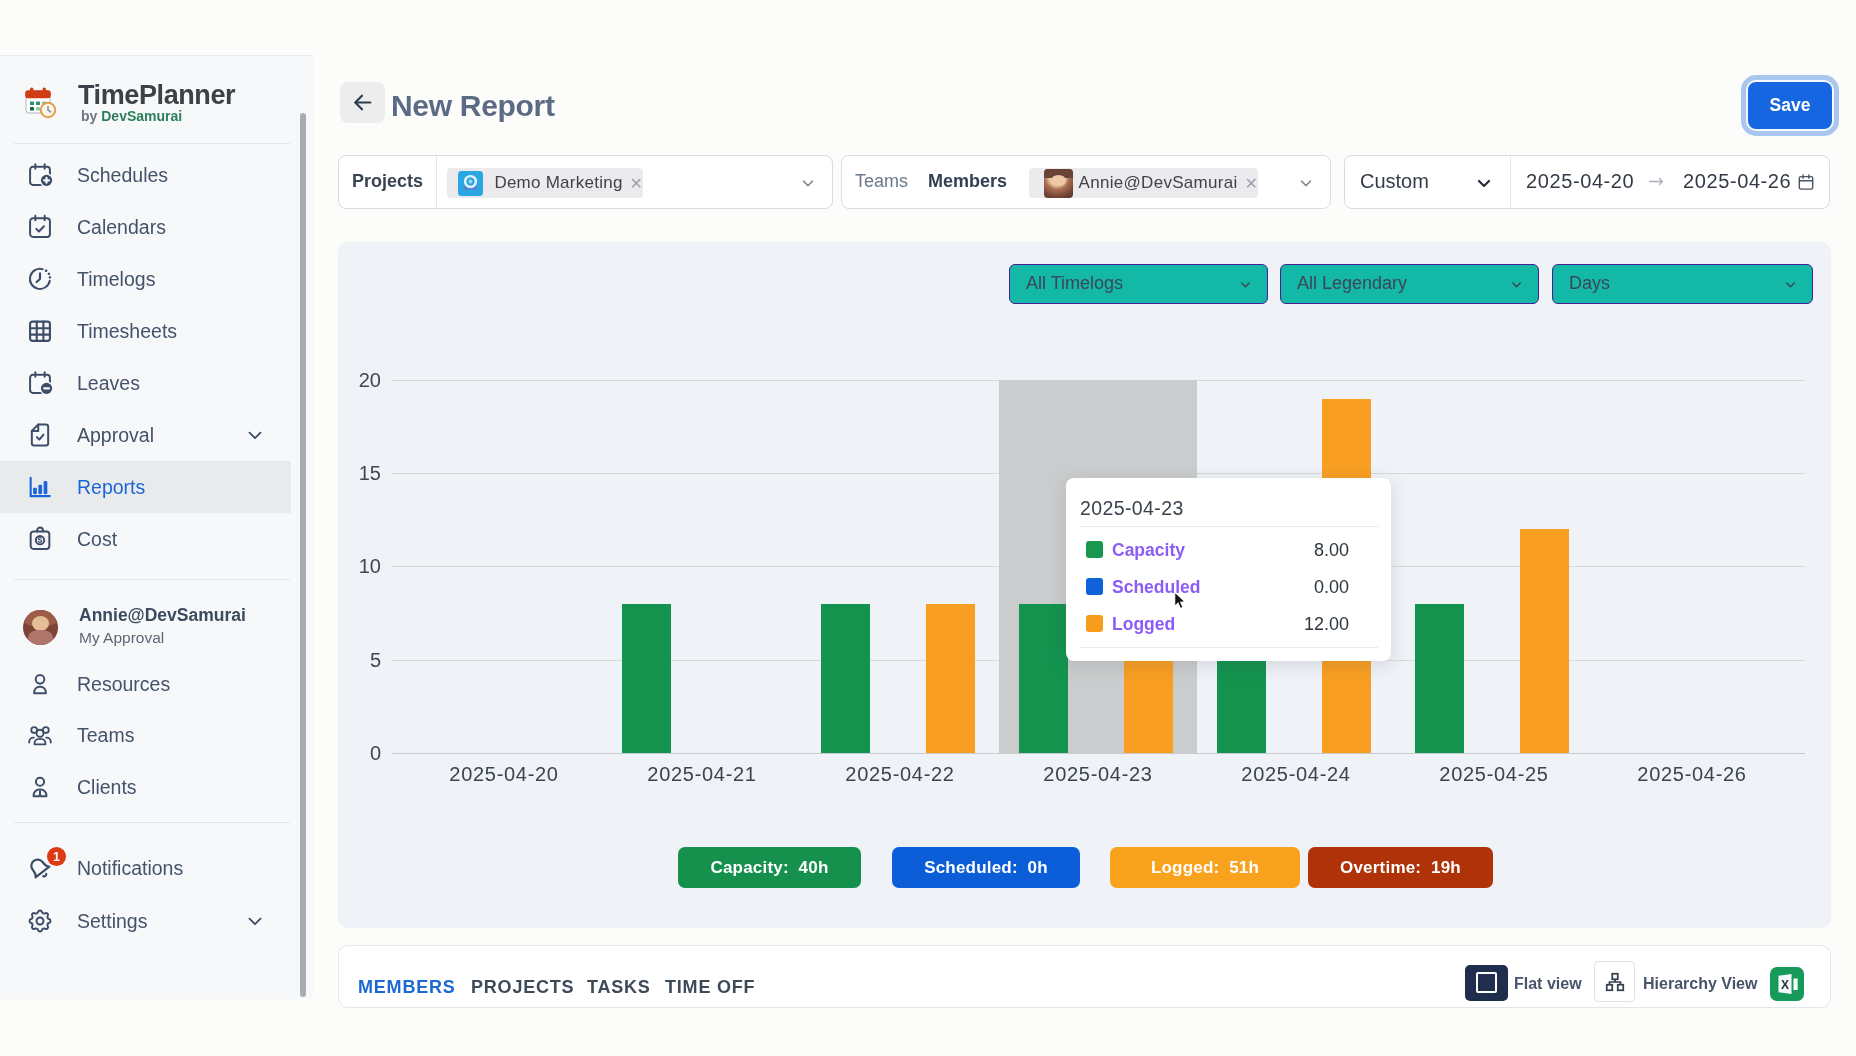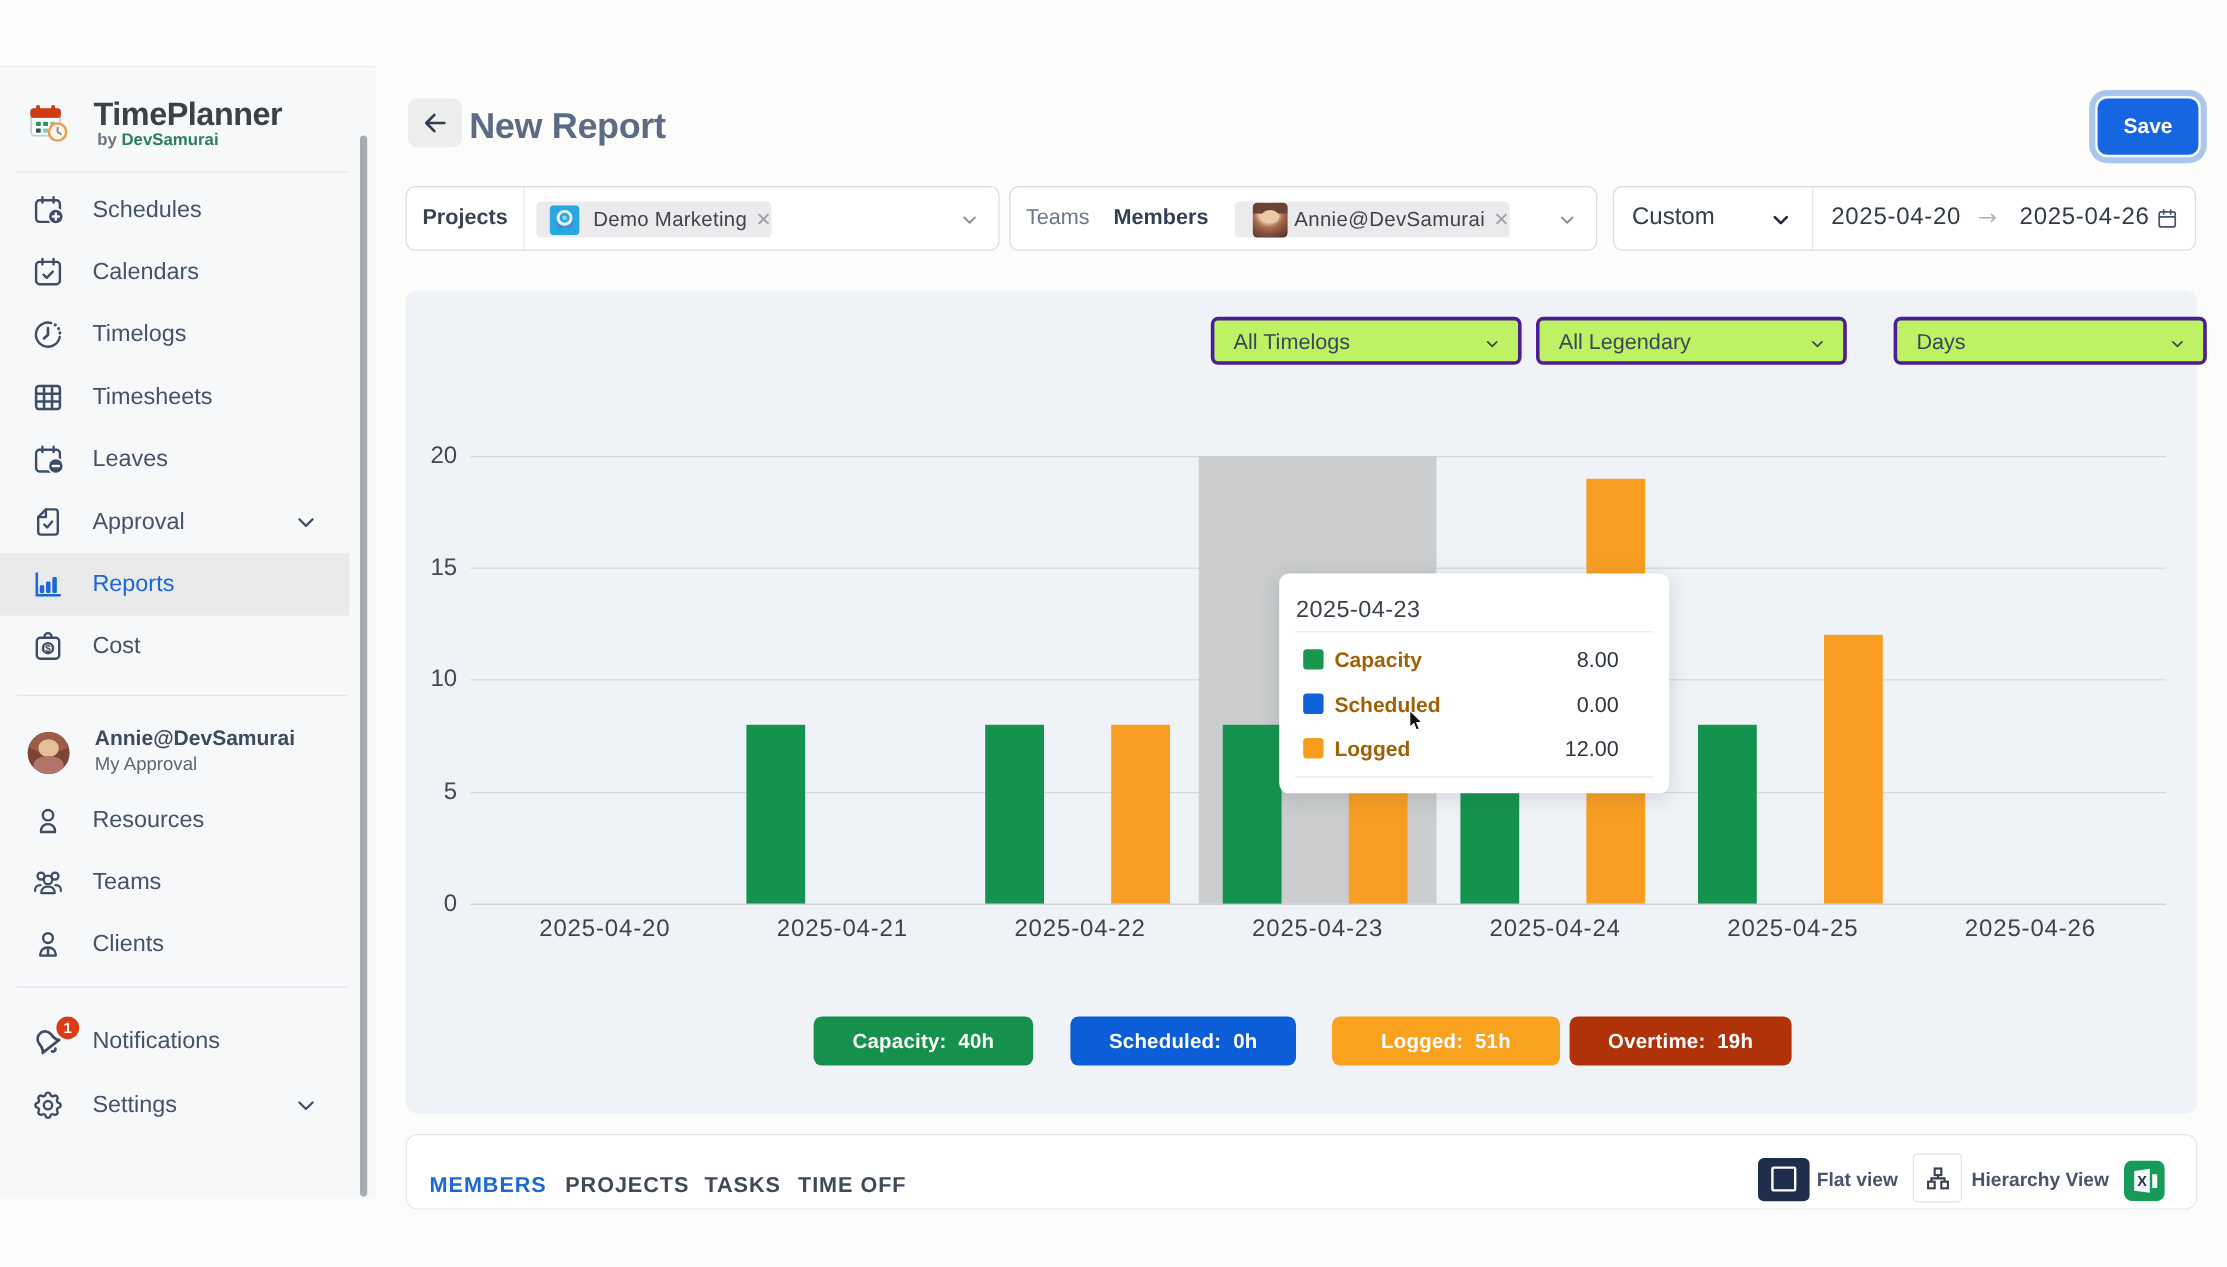--- a/index.html
+++ b/index.html
@@ -21,35 +21,35 @@
   .h1{position:absolute;left:391px;top:89px;font-size:30px;font-weight:800;color:#5c6b84;letter-spacing:-0.3px;}
   .savebtn{position:absolute;left:1748px;top:82px;width:84px;height:47px;background:#1566e0;border-radius:8px;color:#fff;font-size:17.5px;font-weight:700;display:flex;align-items:center;justify-content:center;box-shadow:0 0 0 2px #f6f9fc,0 0 0 7px #a9c6ee;}
   
   .fbox{position:absolute;top:155px;height:54px;background:#fff;border:1px solid #d8dce1;border-radius:8px;box-sizing:border-box;}
   .chip{position:absolute;top:168px;height:30px;background:#ebebed;border-radius:4px;display:flex;align-items:center;font-size:17px;color:#3f434b;justify-content:flex-end;}
   .x{color:#9aa1ab;font-size:16px;margin-left:7px;}
   .flabel{position:absolute;top:171px;font-size:18px;}
   .chev-sm{position:absolute;width:18px;height:18px;}
   
   .card{position:absolute;left:338px;top:242px;width:1493px;height:686px;background:#eff2f6;border-radius:10px;}
-  .select{position:absolute;top:264px;height:40px;background:#bef264;border:3px solid #4c1d95;border-radius:6px;box-sizing:border-box;font-size:18px;font-weight:500;color:#3c4659;}
+  .select{position:absolute;top:264px;height:40px;background:#14b8a6;border:1px solid #4c1d95;border-radius:6px;box-sizing:border-box;font-size:18px;font-weight:500;color:#3c4659;}
   .select .txt{position:absolute;left:16px;top:8px;}
   .select svg{position:absolute;right:14px;top:12px;width:15px;height:15px;}
   .gridline{position:absolute;left:392px;width:1413px;height:1px;background:#d6d9dc;}
   .ylab{position:absolute;width:40px;text-align:right;font-size:20px;color:#3f4854;}
   .xlab{position:absolute;top:763px;width:140px;text-align:center;font-size:20px;letter-spacing:.7px;color:#3a434f;}
   .bar{position:absolute;width:49px;}
   .bar.g{background:#14934e;}
   .bar.o{background:#f89e22;}
   .legbtn{position:absolute;top:847px;height:41px;border-radius:7px;color:#fff;font-size:17px;font-weight:600;letter-spacing:.2px;display:flex;align-items:center;justify-content:center;}
   
   .tooltip{position:absolute;left:1066px;top:478px;width:325px;height:183px;background:#fff;border-radius:8px;box-shadow:0 4px 18px rgba(60,70,90,.16);}
   .tt-row{position:absolute;left:20px;right:20px;height:20px;}
   .tt-sq{position:absolute;left:0;top:1px;width:17px;height:17px;border-radius:3px;}
-  .tt-lbl{position:absolute;left:26px;top:0;font-size:17.5px;font-weight:700;color:#a16207;}
+  .tt-lbl{position:absolute;left:26px;top:0;font-size:17.5px;font-weight:700;color:#8b5cf6;}
   .tt-val{position:absolute;right:22px;top:0;font-size:18px;color:#2e363f;}
   
   .bcard{position:absolute;left:338px;top:945px;width:1493px;height:63px;background:#fff;border:1px solid #e4e7ea;border-radius:10px;box-sizing:border-box;}
   .tab{position:absolute;top:977px;font-size:18px;font-weight:700;color:#3f4a59;letter-spacing:.8px;}
 </style>
 </head>
 <body>
 <div class="page">
   <div class="sidebar"></div>
 
@@ -265,21 +265,21 @@
       <svg viewBox="0 0 24 24" fill="none" stroke="#3b4553" stroke-width="2.2" stroke-linecap="round" stroke-linejoin="round">
         <path d="M6 9.5l6 6 6-6"></path>
       </svg>
     </div>
   <div class="select" style="left:1280px;width:259px;">
       <span class="txt">All Legendary</span>
       <svg viewBox="0 0 24 24" fill="none" stroke="#3b4553" stroke-width="2.2" stroke-linecap="round" stroke-linejoin="round">
         <path d="M6 9.5l6 6 6-6"></path>
       </svg>
     </div>
-  <div class="select" style="left:1552px;width:261px;margin-left:26px;">
+  <div class="select" style="left:1552px;width:261px;">
       <span class="txt">Days</span>
       <svg viewBox="0 0 24 24" fill="none" stroke="#3b4553" stroke-width="2.2" stroke-linecap="round" stroke-linejoin="round">
         <path d="M6 9.5l6 6 6-6"></path>
       </svg>
     </div>
 
   <div class="ylab" style="left:341px;top:369px;">20</div>
   <div class="ylab" style="left:341px;top:462px;">15</div>
   <div class="ylab" style="left:341px;top:555px;">10</div>
   <div class="ylab" style="left:341px;top:649px;">5</div>

